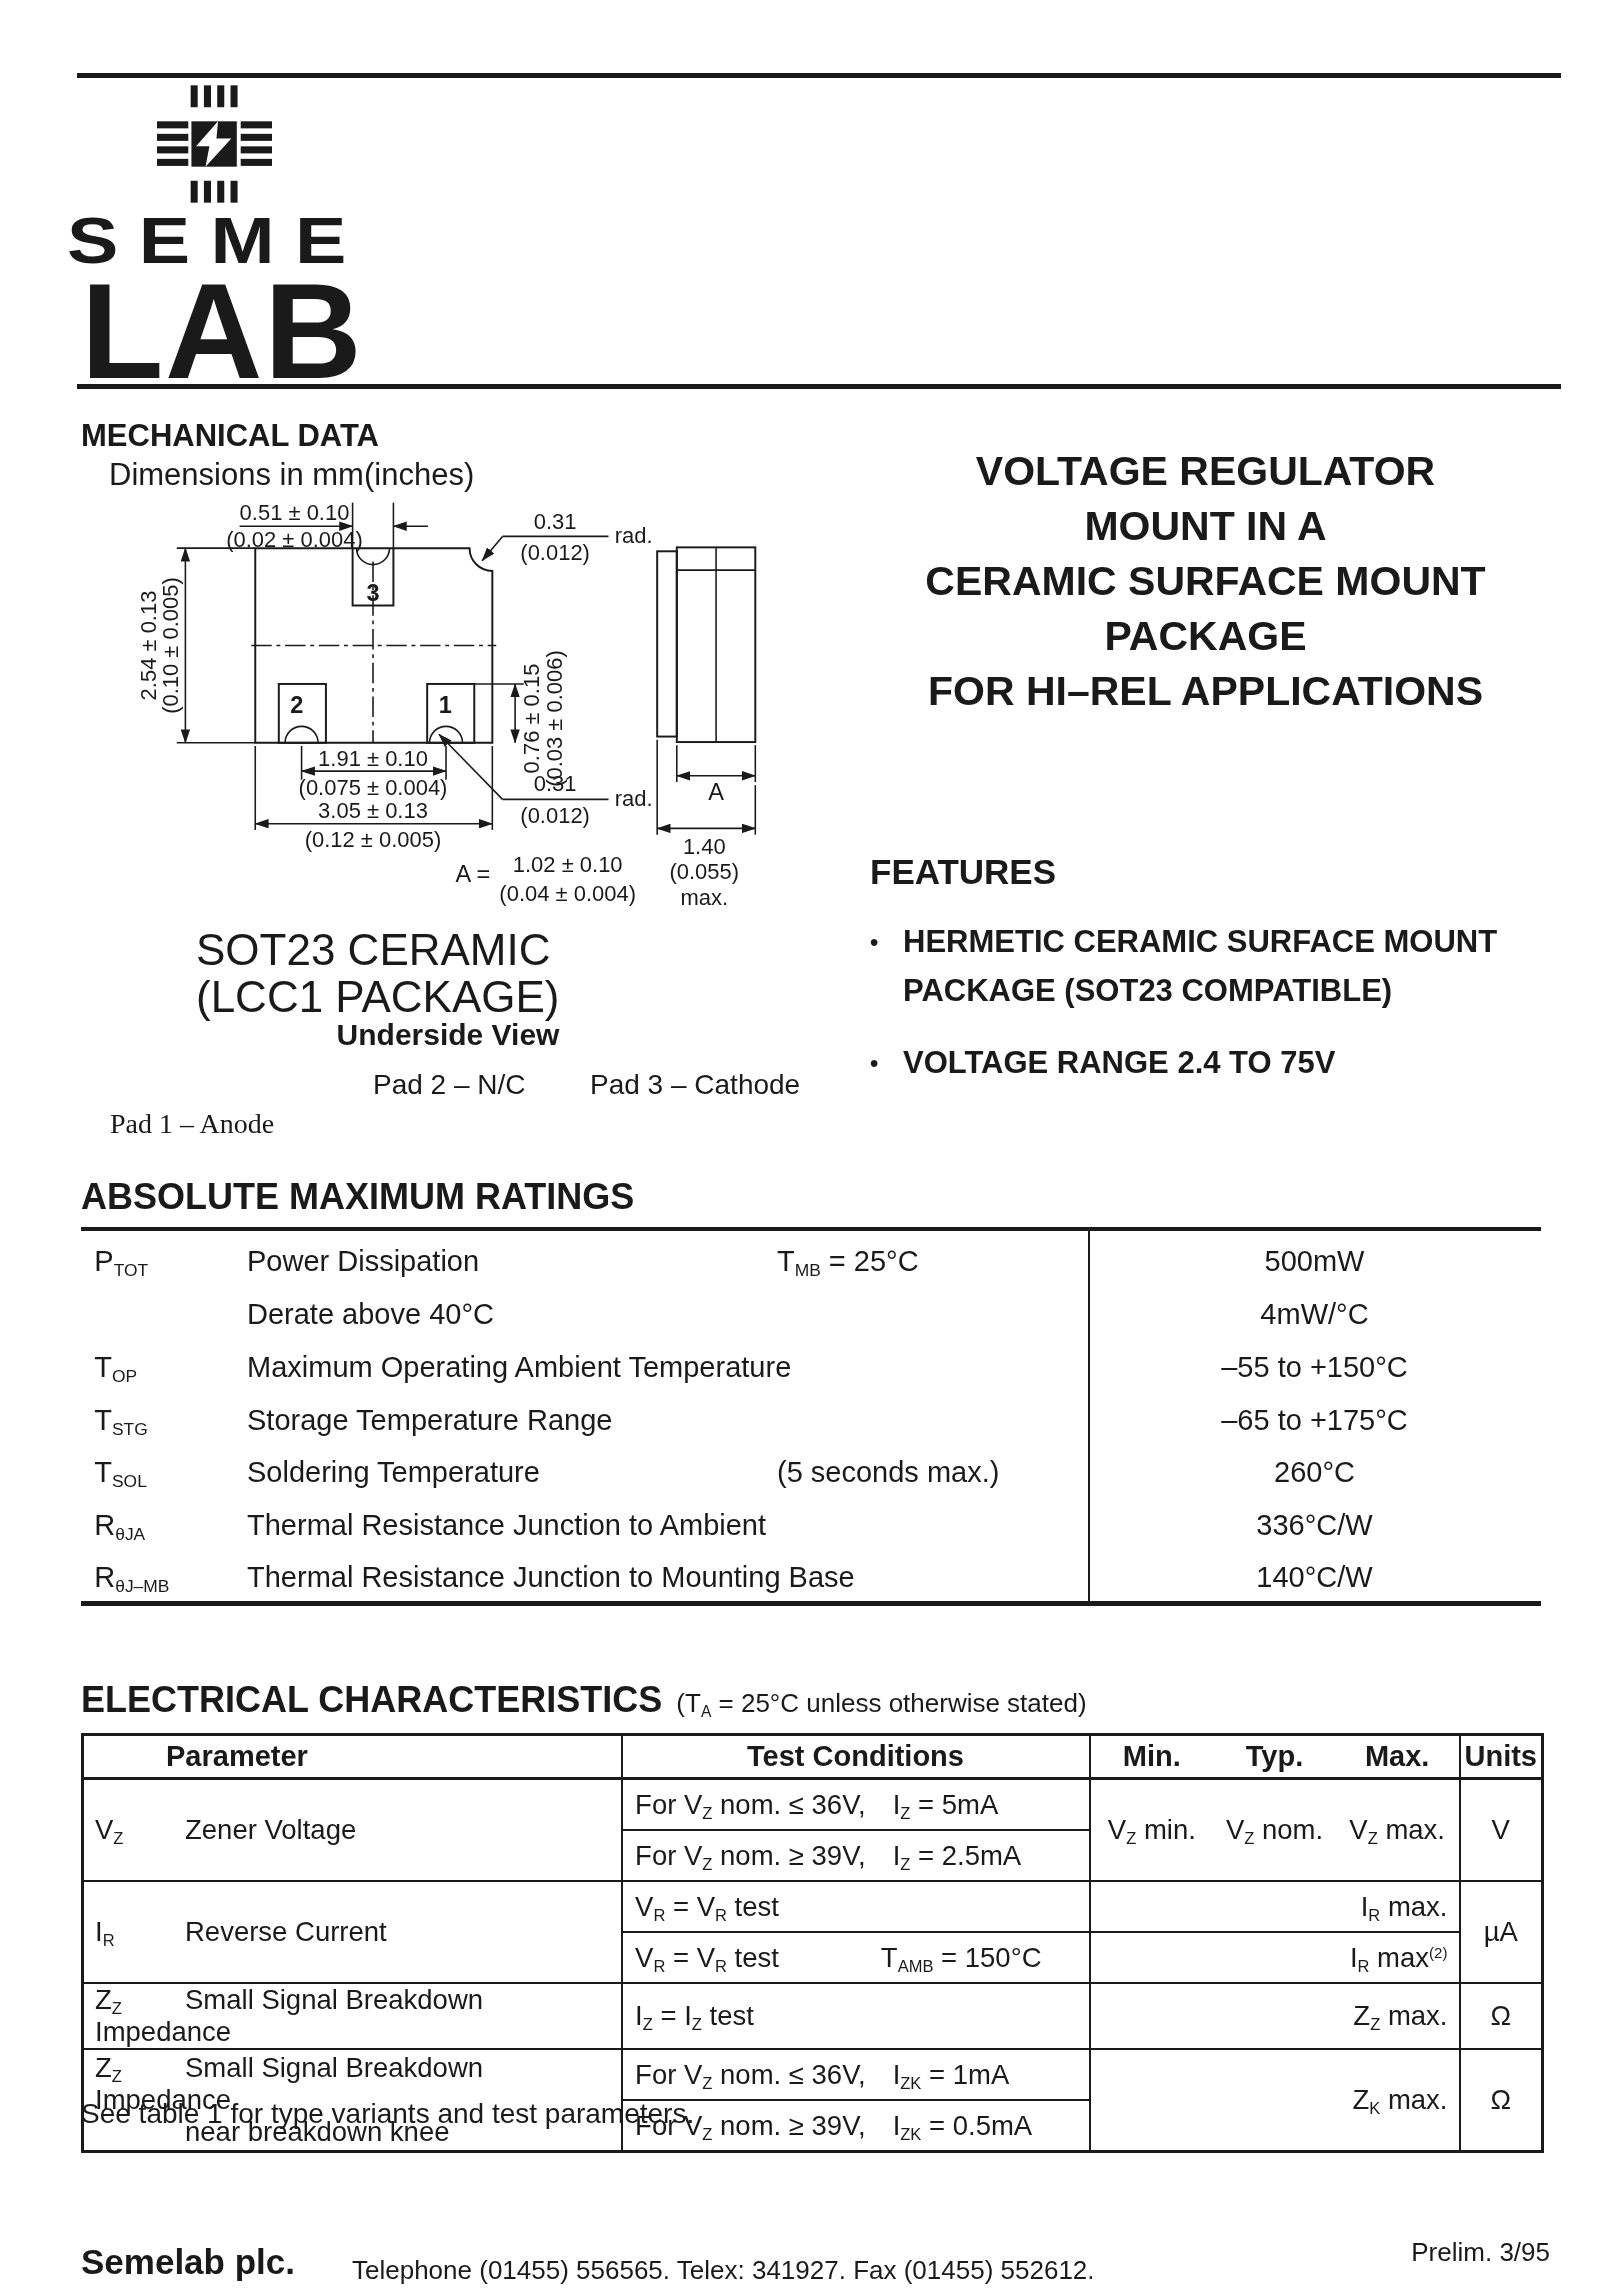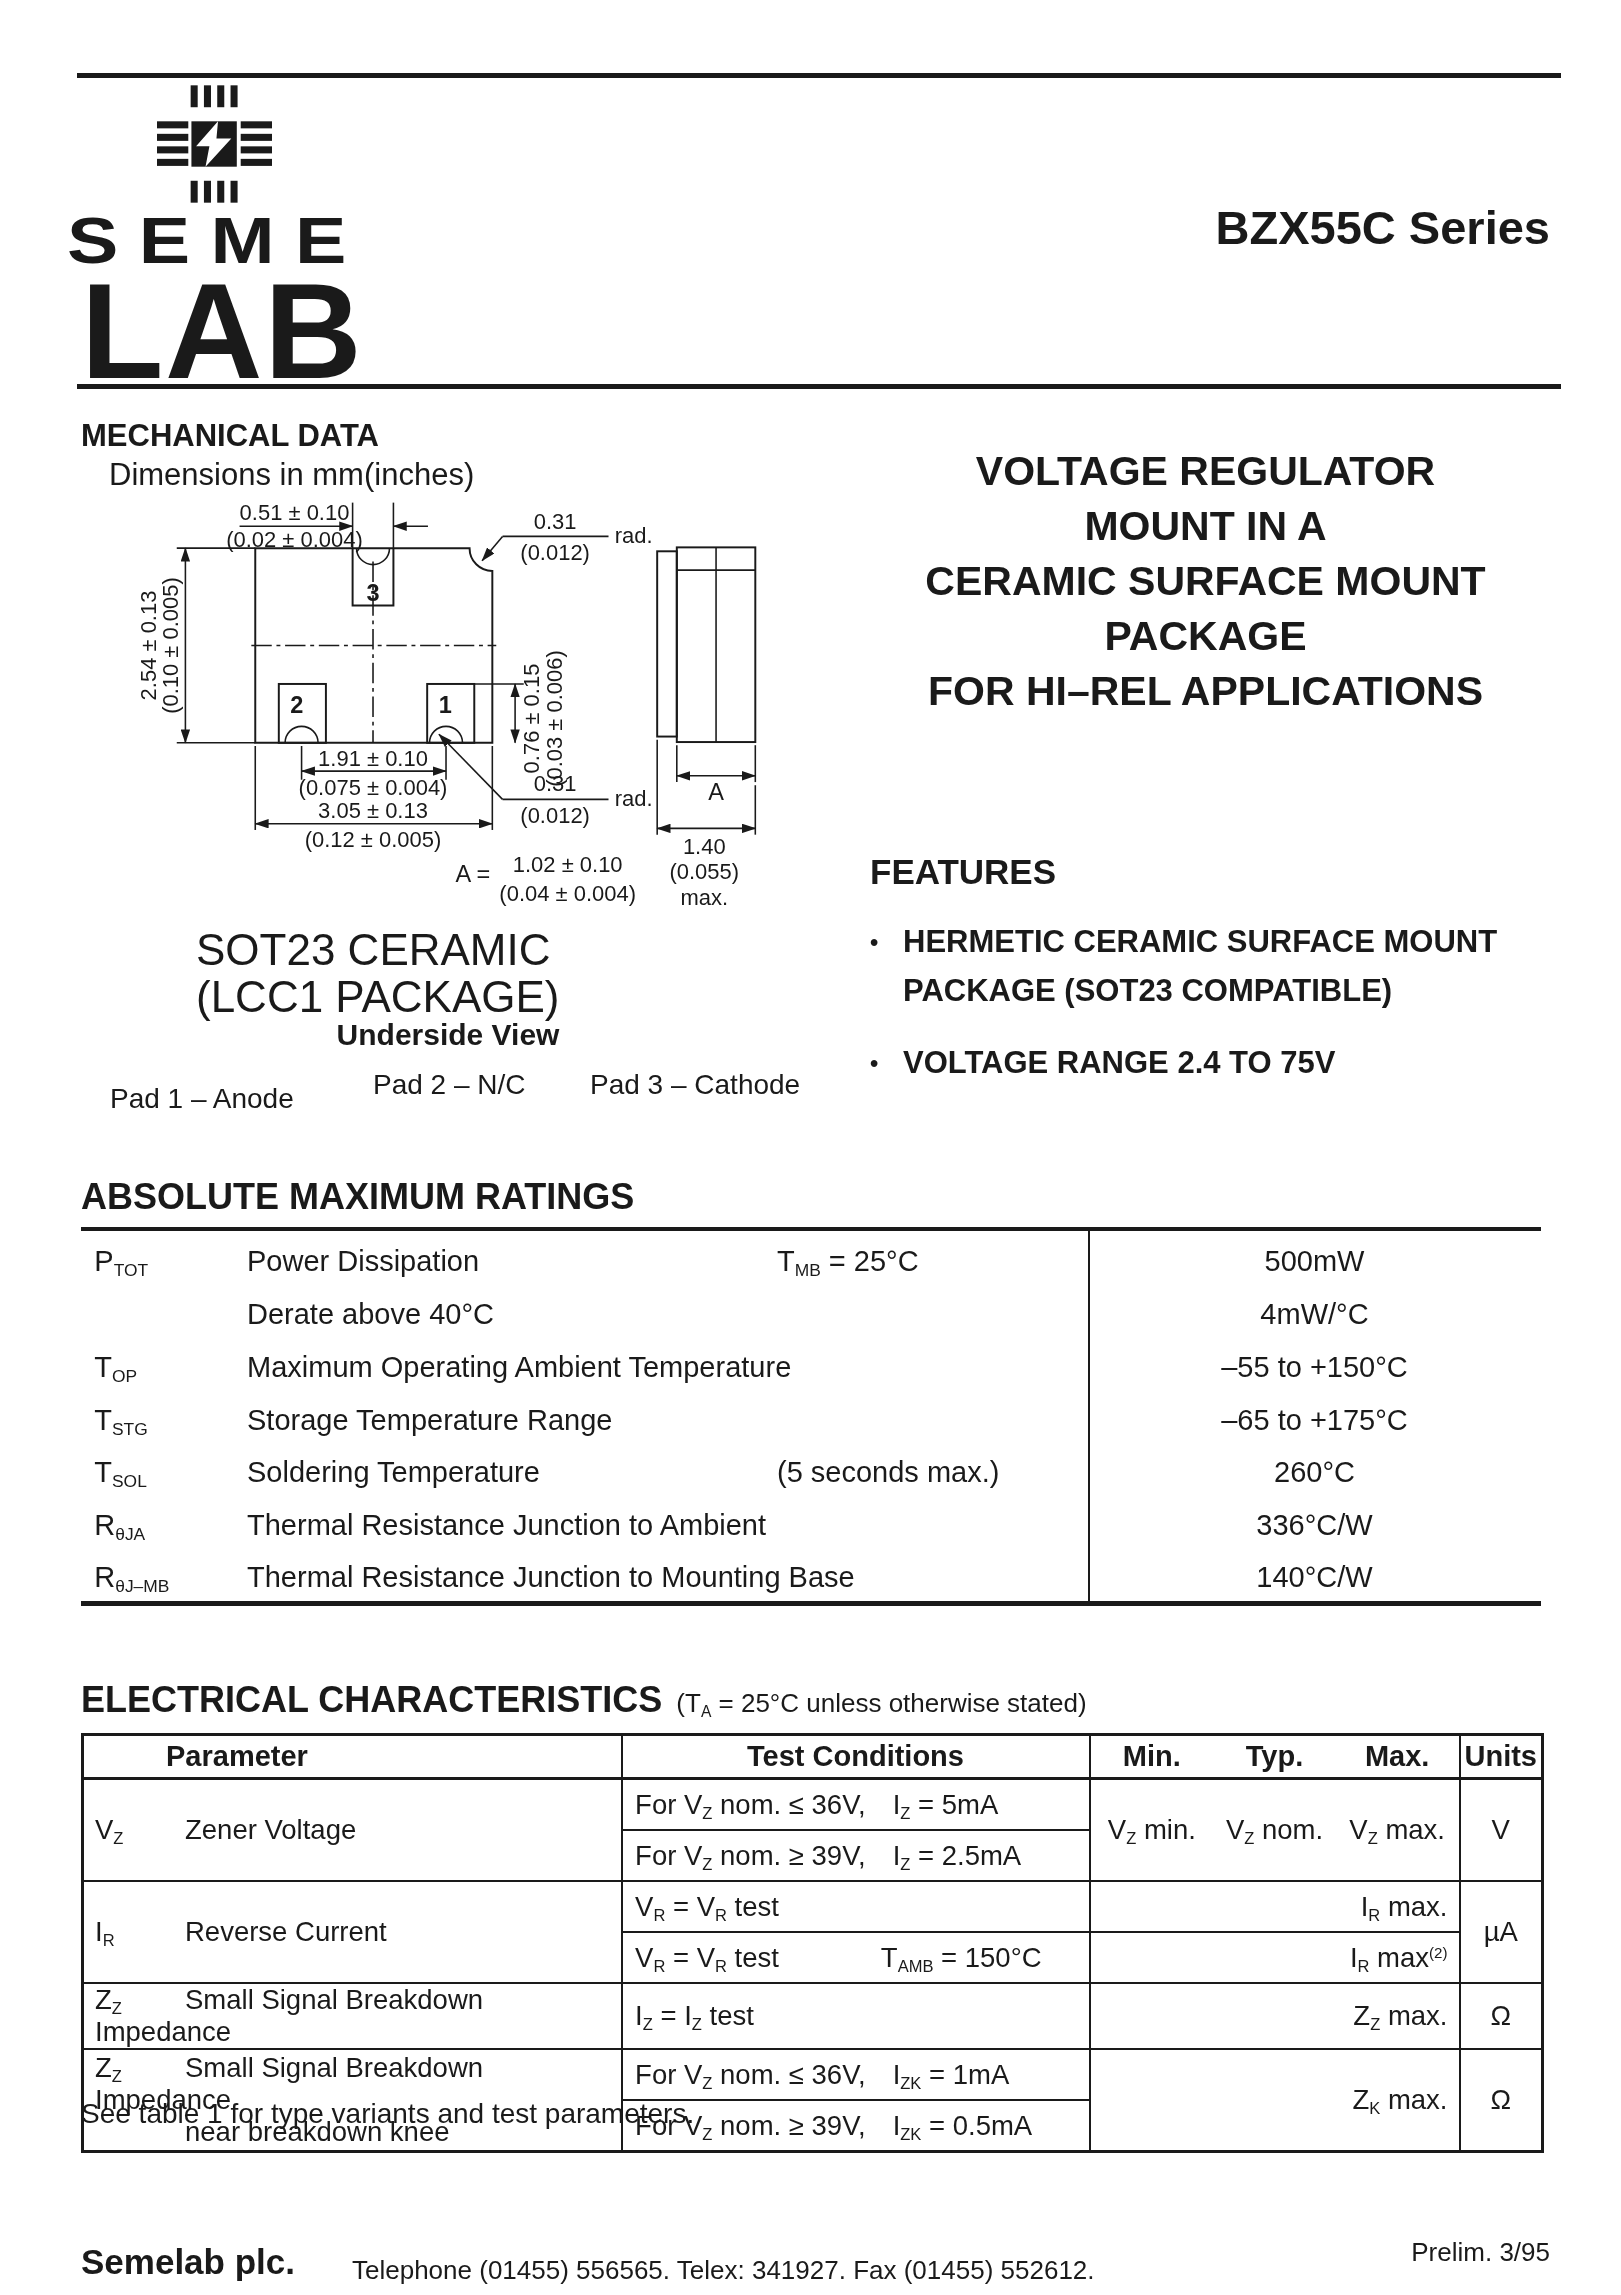--- a/index.html
+++ b/index.html
@@ -87,21 +87,20 @@
         <rect x="107" y="62" width="40" height="9"></rect>
       <rect x="107" y="78" width="40" height="9"></rect>
         <rect x="107" y="94" width="40" height="9"></rect>
       <rect x="44" y="46" width="58" height="58"></rect>
     </g>
     <polygon points="78,46 50,78 67,78 62,104 95,68 76,68" fill="#ffffff"></polygon>
   </svg>
   <div class="abs seme" style="left:67px;top:208px;">SEME</div>
   <div class="abs lab" style="left:81px;top:264px;">LAB</div>
 
-  <div class="abs series" style="left:785px;top:200px;width:765px;text-align:right;">BZX55C Series</div>
 
   <div class="abs h-mech" style="left:81px;top:418px;">MECHANICAL DATA</div>
   <div class="abs h-dim" style="left:81px;top:457px;margin-left:28px;">Dimensions in mm(inches)</div>
 
   <svg class="abs" style="left:59px;top:483px;" width="734" height="471" viewBox="0 0 935 600">
     <defs>
       <marker id="ah" markerWidth="18" markerHeight="12" refX="17" refY="6" orient="auto-start-reverse" markerUnits="userSpaceOnUse">
         <path d="M0,0 L18,6 L0,12 Z" fill="#1a1a1a"></path>
       </marker>
       <marker id="ahe" markerWidth="18" markerHeight="12" refX="17" refY="6" orient="auto" markerUnits="userSpaceOnUse">
@@ -192,21 +191,21 @@
     <g font-size="30" font-weight="bold">
       <text x="400" y="150" text-anchor="middle">3</text>
       <text x="303" y="293" text-anchor="middle">2</text>
       <text x="492" y="293" text-anchor="middle">1</text>
     </g>
   </svg>
 
   <div class="abs cap1" style="left:196px;top:925px;">SOT23 CERAMIC</div>
   <div class="abs cap1" style="left:196px;top:972px;">(LCC1 PACKAGE)</div>
   <div class="abs cap2" style="left:173px;top:1018px;">Underside View</div>
-  <div class="abs padlbl" style="left:110px;top:1083px;">Pad 1 – Anode</div>
+  <div class="abs padlbl" style="left:110px;top:1108px;font-family:Liberation Serif, serif;">Pad 1 – Anode</div>
   <div class="abs padlbl" style="left:373px;top:1069px;">Pad 2 – N/C</div>
   <div class="abs padlbl" style="left:590px;top:1069px;">Pad 3 – Cathode</div>
 
   <div class="abs title-block" style="left:860px;top:444px;">
     <div>VOLTAGE REGULATOR</div>
     <div>MOUNT IN A</div>
     <div>CERAMIC SURFACE MOUNT</div>
     <div>PACKAGE</div>
     <div>FOR HI–REL APPLICATIONS</div>
   </div>

